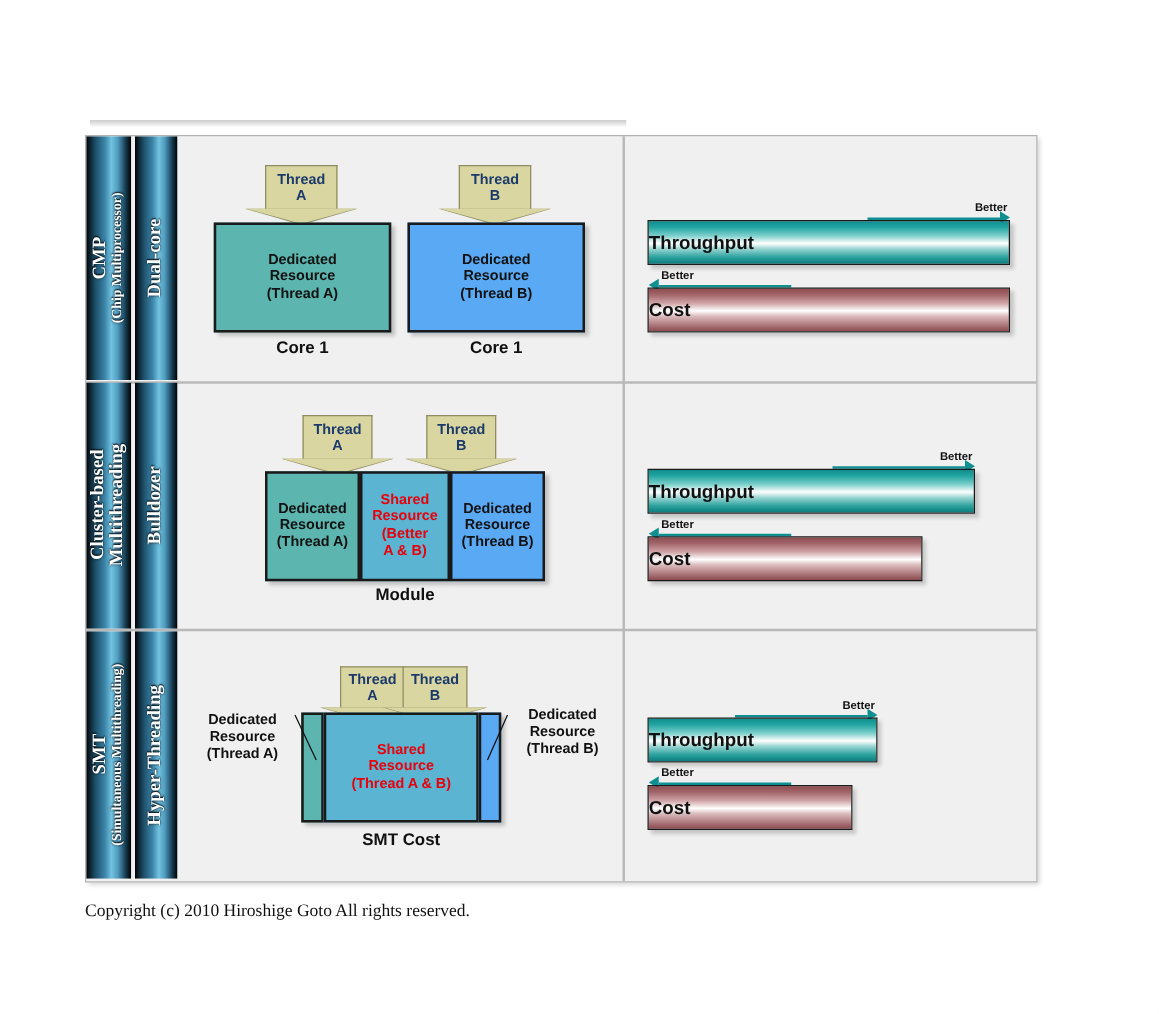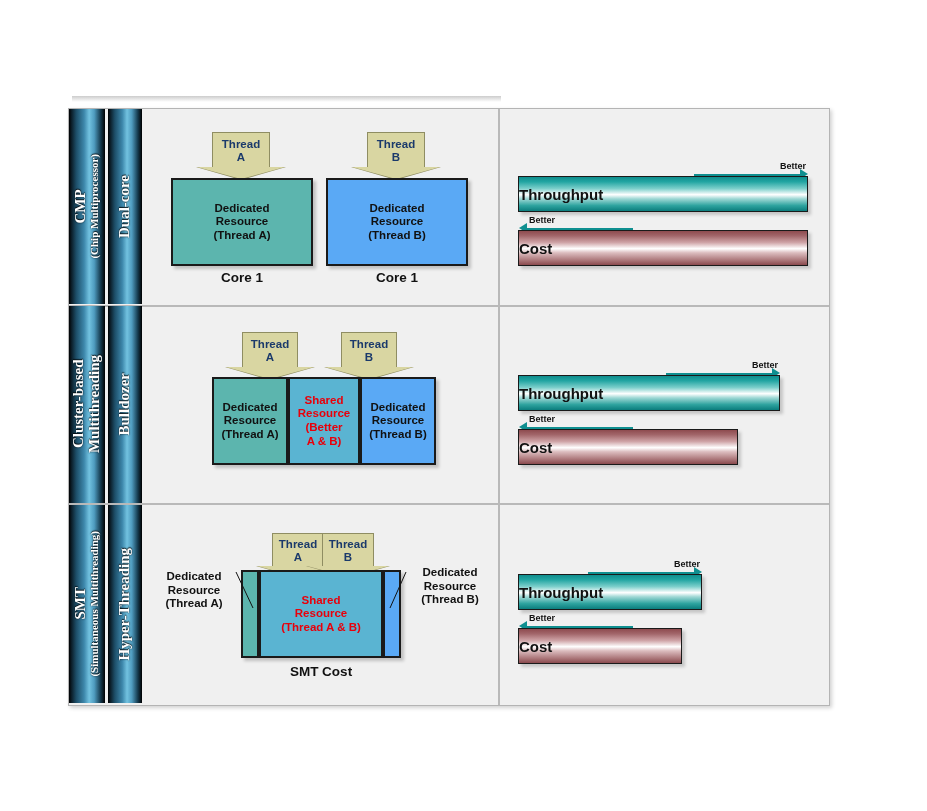--- a/index.html
+++ b/index.html
@@ -278,20 +278,21 @@
       <span>A &amp; B)</span>
     </div>
   </div>
   <div class="box blue" style="left:360px;top:377px;width:76px;height:88px">
     <div class="box-lines">
       <span>Dedicated</span>
       <span>Resource</span>
       <span>(Thread B)</span>
     </div>
   </div>
+  <div class="caption" style="left:212px;top:468px;width:224px">Module</div>
 
   <div class="better" style="left:666px;top:365px;width:114px">
     <div class="line" style="width:106px"></div>
     <div class="head right" style="left:106px"></div>
     <div class="lbl" style="right:2px">Better</div>
   </div>
   <div class="bar throughput" style="left:518px;top:375px;width:262px">
     <span>Throughput</span>
   </div>
 
@@ -360,14 +361,15 @@
   </div>
   <div class="bar cost" style="left:518px;top:628px;width:164px">
     <span>Cost</span>
   </div>
 
   <svg class="overlay">
     <line x1="236" y1="572" x2="253" y2="608" stroke="#111" stroke-width="1"></line>
     <line x1="406" y1="572" x2="390" y2="608" stroke="#111" stroke-width="1"></line>
   </svg>
 
+  <div class="footer">Copyright (c) 2010 Hiroshige Goto All rights reserved.</div>
 
 </div>
 
 </body></html>

